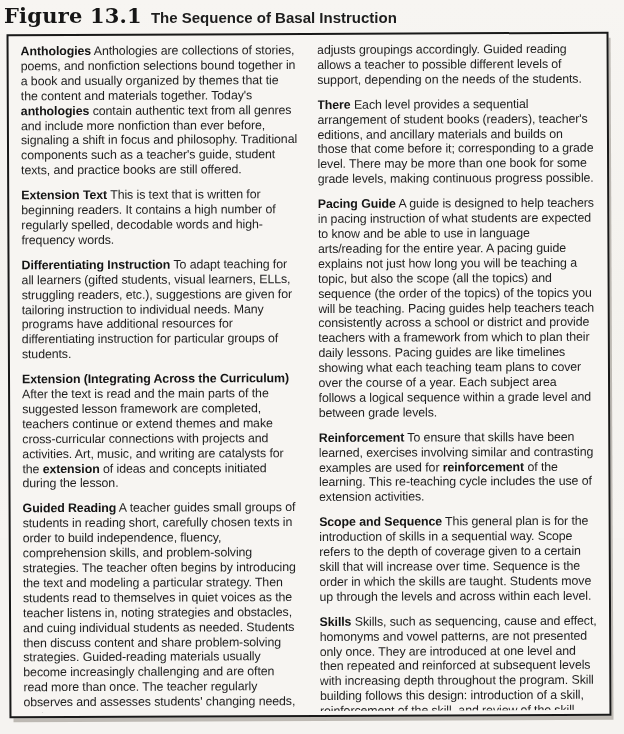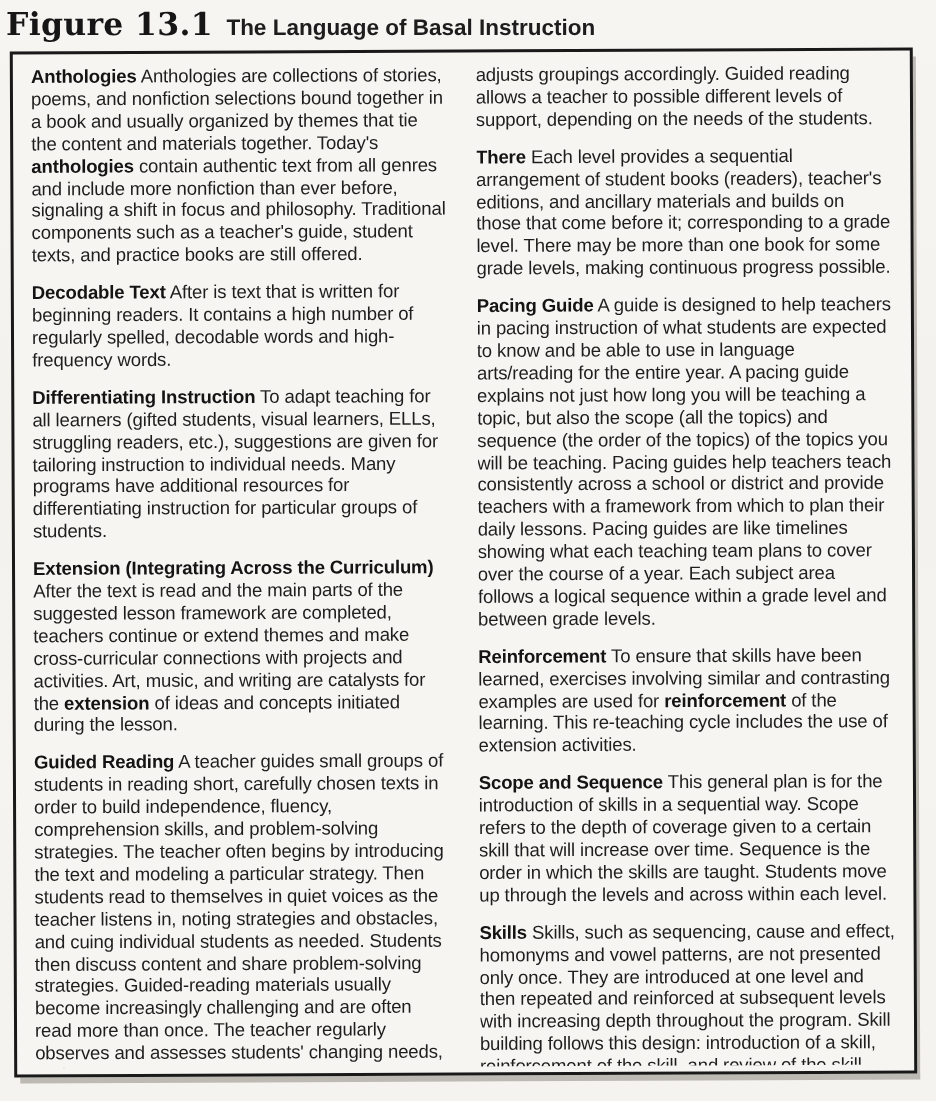--- a/index.html
+++ b/index.html
@@ -76,28 +76,28 @@
   .ital {
   }
 </style>
 </head>
 <body>
 
 <div class="page">
 
   <div class="figure-header">
     <span class="figure-label">Figure 13.1</span>
-    <span class="figure-title">The Language of Basal Instruction</span>
+    <span class="figure-title">The Sequence of Basal Instruction</span>
   </div>
 
   <div class="frame">
     <div class="columns">
       <div class="col">
           <p class="entry"><span class="term">Anthologies</span><span> Anthologies are collections of stories, poems, and nonfiction selections bound together in a book and usually organized by themes that tie the content and materials together. Today's </span><span class="term">anthologies</span><span> contain authentic text from all genres and include more nonfiction than ever before, signaling a shift in focus and philosophy. Traditional components such as a teacher's guide, student texts, and practice books are still offered.</span></p>
-          <p class="entry"><span class="term">Decodable Text</span><span> After is text that is written for beginning readers. It contains a high number of regularly spelled, decodable words and high-frequency words.</span></p>
+          <p class="entry"><span class="term">Extension Text</span><span> This is text that is written for beginning readers. It contains a high number of regularly spelled, decodable words and high-frequency words.</span></p>
           <p class="entry"><span class="term">Differentiating Instruction</span><span> To adapt teaching for all learners (gifted students, visual learners, ELLs, struggling readers, etc.), suggestions are given for tailoring instruction to individual needs. Many programs have additional resources for differentiating instruction for particular groups of students.</span></p>
           <p class="entry"><span class="term">Extension (Integrating Across the Curriculum)</span><span> After the text is read and the main parts of the suggested lesson framework are completed, teachers continue or extend themes and make cross-curricular connections with projects and activities. Art, music, and writing are catalysts for the </span><span class="term">extension</span><span> of ideas and concepts initiated during the lesson.</span></p>
           <p class="entry"><span class="term">Guided Reading</span><span> A teacher guides small groups of students in reading short, carefully chosen texts in order to build independence, fluency, comprehension skills, and problem-solving strategies. The teacher often begins by introducing the text and modeling a particular strategy. Then students read to themselves in quiet voices as the teacher listens in, noting strategies and obstacles, and cuing individual students as needed. Students then discuss content and share problem-solving strategies. Guided-reading materials usually become increasingly challenging and are often read more than once. The teacher regularly observes and assesses students' changing needs, and</span></p>
         </div>
       <div class="col">
           <p class="entry"><span>adjusts groupings accordingly. Guided reading allows a teacher to possible different levels of support, depending on the needs of the students.</span></p>
           <p class="entry"><span class="term">There</span><span> Each level provides a sequential arrangement of student books (readers), teacher's editions, and ancillary materials and builds on those that come before it; corresponding to a grade level. There may be more than one book for some grade levels, making continuous progress possible.</span></p>
           <p class="entry"><span class="term">Pacing Guide</span><span> A guide is designed to help teachers in pacing instruction of what students are expected to know and be able to use in language arts/reading for the entire year. A pacing guide explains not just how long you will be teaching a topic, but also the scope (all the topics) and sequence (the order of the topics) of the topics you will be teaching. Pacing guides help teachers teach consistently across a school or district and provide teachers with a framework from which to plan their daily lessons. Pacing guides are like timelines showing what each teaching team plans to cover over the course of a year. Each subject area follows a logical sequence within a grade level and between grade levels.</span></p>
           <p class="entry"><span class="term">Reinforcement</span><span> To ensure that skills have been learned, exercises involving similar and contrasting examples are used for </span><span class="term">reinforcement</span><span> of the learning. This re-teaching cycle includes the use of extension activities.</span></p>
           <p class="entry"><span class="term">Scope and Sequence</span><span> This general plan is for the introduction of skills in a sequential way. </span><span class="ital">Scope</span><span> refers to the depth of coverage given to a certain skill that will increase over time. </span><span class="ital">Sequence</span><span> is the order in which the skills are taught. Students move up through the levels and across within each level.</span></p>

